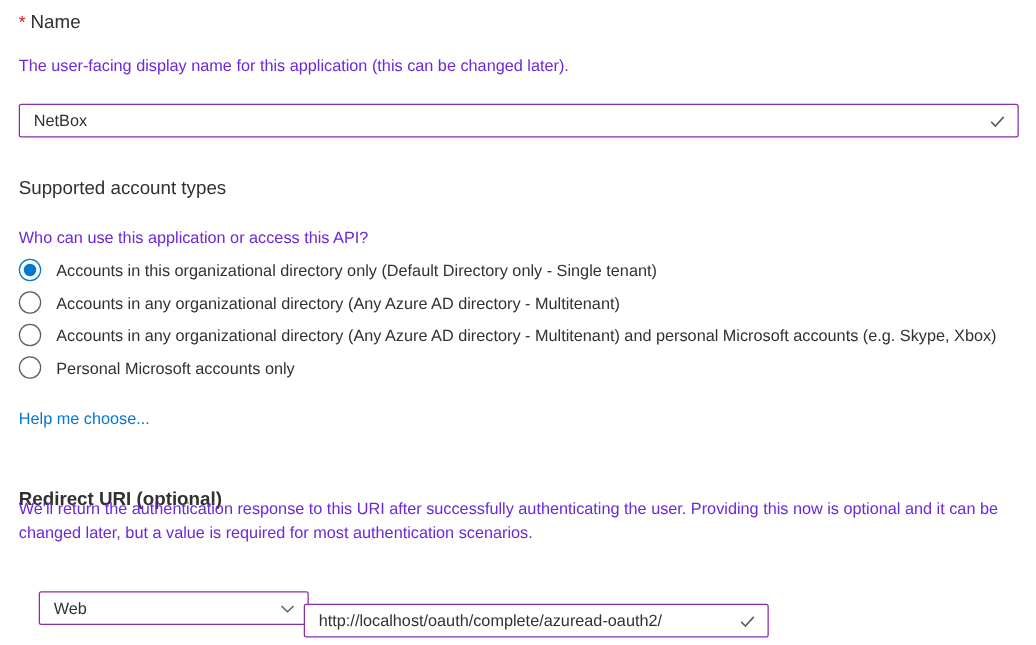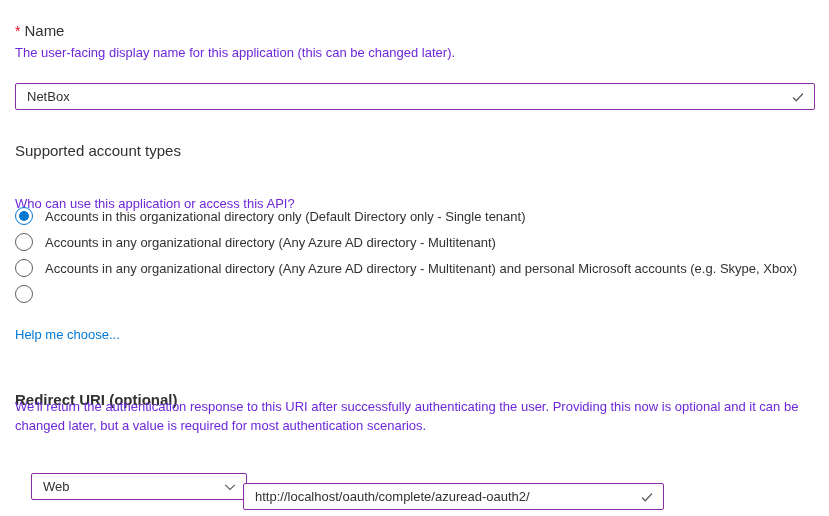--- a/index.html
+++ b/index.html
@@ -119,73 +119,74 @@
   .link {
     font-size: 13px;
     color: #0078d4;
     text-decoration: none;
     cursor: pointer;
   }
 </style>
 </head>
 <body>
 
-<div class="abs section-title" style="left:15px; top:22px;">
+<div class="abs section-title" style="left:15px; top:9px;">
   <span class="required-star">*</span><span>Name</span>
 </div>
 
 <div class="abs desc-text" style="left:15px; top:43px;">The user-facing display name for this application (this can be changed later).</div>
 
 <div class="text-input" style="left:15px; top:73px; width:800px;">
   <input type="text" value="NetBox" style="">
   <span class="input-check">
     <svg width="16" height="16" viewBox="0 0 16 16">
         <path d="M3 8.5 L6.3 11.8 L13 4.5" fill="none" stroke="#605e5c" stroke-width="1.3"></path>
       </svg>
   </span>
 </div>
 
 <div class="abs section-title" style="left:15px; top:142px;">Supported account types</div>
 
-<div class="abs desc-text" style="left:15px; top:180px;margin-top:14px;">Who can use this application or access this API?</div>
+<div class="abs desc-text" style="left:15px; top:180px;">Who can use this application or access this API?</div>
 
 <div class="radio-row" style="top:206px;">
   <span class="radio-circle selected"></span>
   <span class="radio-label">Accounts in this organizational directory only (Default Directory only - Single tenant)</span>
 </div>
 
 <div class="radio-row" style="top:232px;">
   <span class="radio-circle"></span>
   <span class="radio-label">Accounts in any organizational directory (Any Azure AD directory - Multitenant)</span>
 </div>
 
 <div class="radio-row" style="top:258px;">
   <span class="radio-circle"></span>
   <span class="radio-label">Accounts in any organizational directory (Any Azure AD directory - Multitenant) and personal Microsoft accounts (e.g. Skype, Xbox)</span>
 </div>
 
 <div class="radio-row" style="top:284px;">
   <span class="radio-circle"></span>
+  <span class="radio-label">Personal Microsoft accounts only</span>
 </div>
 
 <a class="abs link" style="left:15px; top:327px;">Help me choose...</a>
 
 <div class="abs section-title" style="left:15px; top:391px;font-weight:bold;">Redirect URI (optional)</div>
 
 <div class="abs desc-text" style="left:15px; top:397px; width:802px;">We'll return the authentication response to this URI after successfully authenticating the user. Providing this now is optional and it can be changed later, but a value is required for most authentication scenarios.</div>
 
 <div class="dropdown" style="left:15px; top:473px; width:216px;">
   <span>Web</span>
   <span class="dropdown-chevron">
     <svg width="14" height="14" viewBox="0 0 16 16">
         <path d="M2.5 5.5 L8 10.8 L13.5 5.5" fill="none" stroke="#605e5c" stroke-width="1.3"></path>
       </svg>
   </span>
 </div>
 
-<div class="text-input" style="left:243px; top:473px; width:421px;">
+<div class="text-input" style="left:243px; top:473px; width:372px;">
   <input type="text" value="http://localhost/oauth/complete/azuread-oauth2/" style="">
   <span class="input-check">
     <svg width="16" height="16" viewBox="0 0 16 16">
         <path d="M3 8.5 L6.3 11.8 L13 4.5" fill="none" stroke="#605e5c" stroke-width="1.3"></path>
       </svg>
   </span>
 </div>
 
 </body></html>

